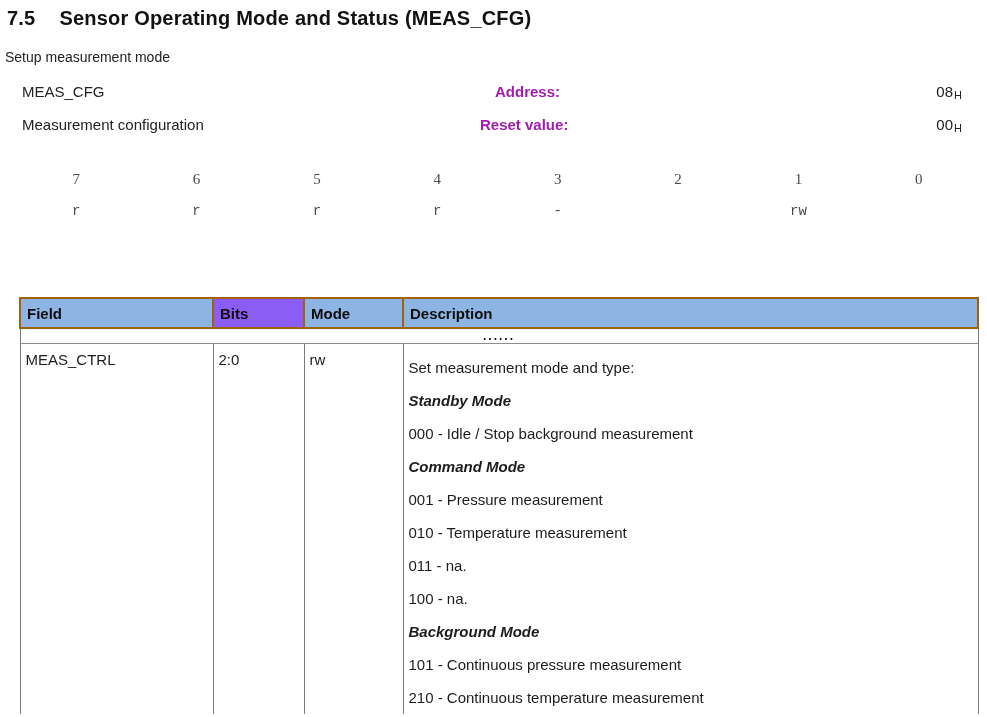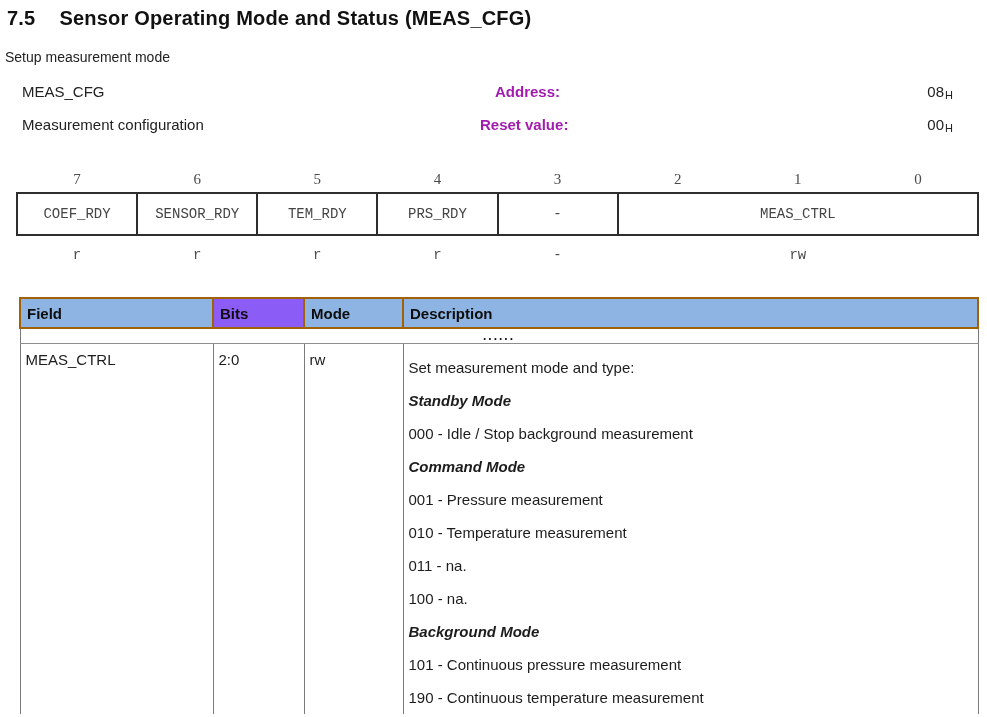--- a/index.html
+++ b/index.html
@@ -20,21 +20,21 @@
     font-size:14px;color:#222;
   }
   
   .meta-row{position:absolute;left:22px;right:21px;height:18px;font-size:15px;}
   .meta-row.r1{top:83px;}
   .meta-row.r2{top:116px;}
   .m-name{position:absolute;left:0;top:0;color:#222;}
   .m-label{position:absolute;top:0;font-weight:bold;color:#a21caf;}
   .r1 .m-label{left:473px;}
   .r2 .m-label{left:458px;}
-  .m-value{position:absolute;right:13px;top:0;color:#222;}
+  .m-value{position:absolute;right:4px;top:0;color:#222;}
   .hsub{font-size:11px;position:relative;top:2px;margin-left:1px;}
   
   .bitwrap{position:absolute;left:16px;top:166px;width:963px;}
   table.bitbox{
     width:963px;border-collapse:collapse;table-layout:fixed;
     font-family:"Liberation Mono",monospace;color:#444;
   }
   table.bitbox td{text-align:center;padding:0;}
   tr.bitnums td{
     height:26px;vertical-align:middle;border:none;
@@ -110,28 +110,20 @@
         <tr class="bitnums">
       <td>7</td>
       <td>6</td>
       <td>5</td>
       <td>4</td>
       <td>3</td>
       <td>2</td>
       <td>1</td>
       <td>0</td>
     </tr>
-    <tr class="bitcells">
-      <td>COEF_RDY</td>
-      <td>SENSOR_RDY</td>
-      <td>TEM_RDY</td>
-      <td>PRS_RDY</td>
-      <td>-</td>
-      <td colspan="3">MEAS_CTRL</td>
-    </tr>
     <tr class="bitaccess">
       <td>r</td>
       <td>r</td>
       <td>r</td>
       <td>r</td>
       <td>-</td>
       <td colspan="3">rw</td>
     </tr>
   </tbody>
     </table>
@@ -163,18 +155,18 @@
         <div class="desc-line">Set measurement mode and type:</div>
         <div class="desc-line em">Standby Mode</div>
         <div class="desc-line">000 - Idle / Stop background measurement</div>
         <div class="desc-line em">Command Mode</div>
         <div class="desc-line">001 - Pressure measurement</div>
         <div class="desc-line">010 - Temperature measurement</div>
         <div class="desc-line">011 - na.</div>
         <div class="desc-line">100 - na.</div>
         <div class="desc-line em">Background Mode</div>
         <div class="desc-line">101 - Continuous pressure measurement</div>
-        <div class="desc-line">190 - Continuous temperature measurement</div>
+        <div class="desc-line">210 - Continuous temperature measurement</div>
       </td>
     </tr>
   </tbody>
     </table>
 </div>
 
 </body></html>

